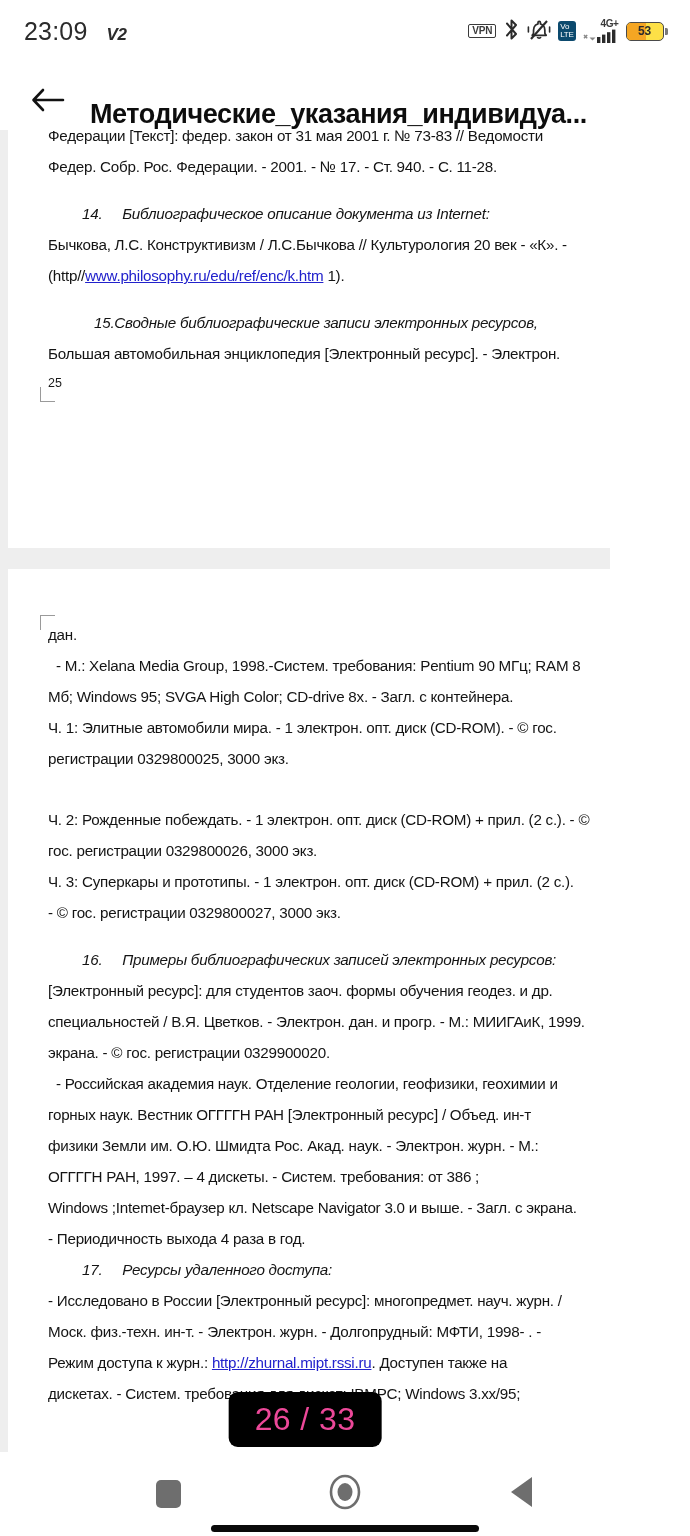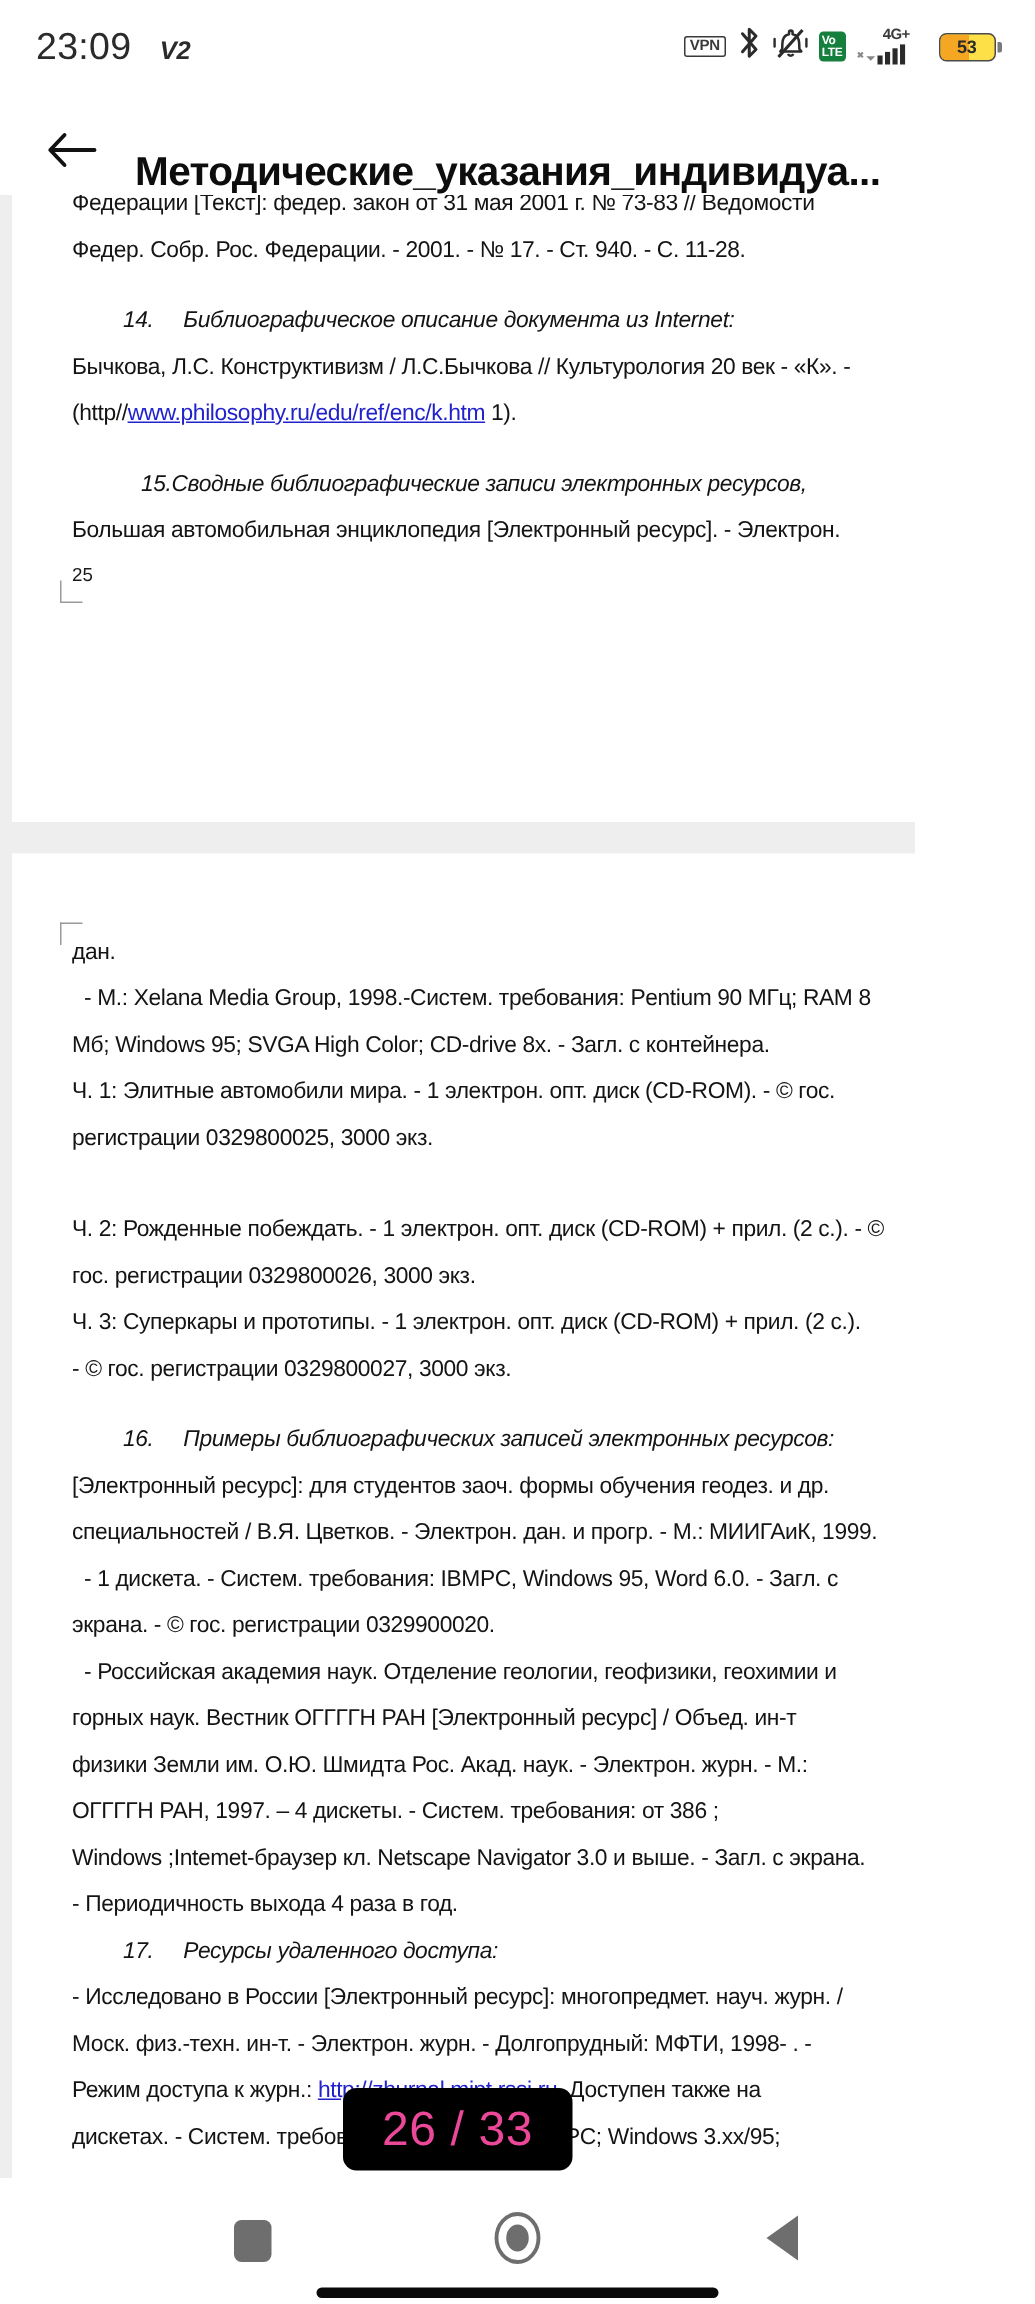--- a/index.html
+++ b/index.html
@@ -59,45 +59,44 @@
     border: 1.6px solid #3a3a3a;
     border-radius: 2px;
     padding: 1px 3px;
     font-size: 10px;
     font-weight: bold;
     line-height: 1;
     color: #3a3a3a;
     letter-spacing: -0.2px;
   }
   .volte-box {
-    background: #15803d;
+    background: #0c4a6e;
     border-radius: 3px;
     color: #fff;
     font-size: 8px;
-    font-weight: bold;
+    font-weight: normal;
     line-height: 8px;
     padding: 2px 2px;
     text-align: left;
     letter-spacing: -0.3px;
   }
   .net-wrap { display: flex; flex-direction: column; align-items: flex-end; }
   .net-label {
     font-size: 10px; font-weight: bold; color: #3a3a3a;
     line-height: 10px; letter-spacing: -0.4px;
     margin-bottom: -1px;
   }
   .bat-wrap { display: flex; align-items: center; }
   .bat-body {
     position: relative;
     width: 38px; height: 19px;
     border: 1.6px solid #4a4a4a;
     border-radius: 5px;
     overflow: hidden;
     background: #fde047;
-    margin-left: 12px;
   }
   .bat-fill {
     position: absolute; top: 0; left: 0; bottom: 0;
     width: 54%;
     background: #f5a623;
   }
   .bat-pct {
     position: absolute;
     top: 0; left: 0; right: 0; bottom: 0;
     display: flex; align-items: center; justify-content: center;
@@ -344,21 +343,20 @@
         <p>регистрации 0329800025, 3000 экз.</p>
         <div class="spacer-md"></div>
         <p>Ч. 2: Рожденные побеждать. - 1 электрон. опт. диск (CD-ROM) + прил. (2 с.). - ©</p>
         <p>гос. регистрации 0329800026, 3000 экз.</p>
         <p>Ч. 3: Суперкары и прототипы. - 1 электрон. опт. диск (CD-ROM) + прил. (2 с.).</p>
         <p>- © гос. регистрации 0329800027, 3000 экз.</p>
         <div class="spacer-sm"></div>
         <p class="ind-2"><span class="it">16.</span><span class="it">&nbsp;&nbsp;&nbsp;&nbsp;&nbsp;<span>Примеры библиографических записей электронных ресурсов:</span></span></p>
         <p>[Электронный ресурс]: для студентов заоч. формы обучения геодез. и др.</p>
         <p>специальностей / В.Я. Цветков. - Электрон. дан. и прогр. - М.: МИИГАиК, 1999.</p>
-        <p class="hang" style="padding-left:30px;">-    1 дискета. - Систем. требования: IBMPC, Windows 95, Word 6.0. - Загл. с</p>
         <p>экрана. - © гос. регистрации 0329900020.</p>
         <p class="hang" style="padding-left:30px;">-    Российская академия наук. Отделение геологии, геофизики, геохимии и</p>
         <p>горных наук. Вестник ОГГГГН РАН [Электронный ресурс] / Объед. ин-т</p>
         <p>физики Земли им. О.Ю. Шмидта Рос. Акад. наук. - Электрон. журн. - М.:</p>
         <p>ОГГГГН РАН, 1997. – 4 дискеты. - Систем. требования: от 386 ;</p>
         <p>Windows ;Intemet-браузер кл. Netscape Navigator 3.0 и выше. - Загл. с экрана.</p>
         <p>- Периодичность выхода 4 раза в год.</p>
         <p class="ind-2"><span class="it">17.</span><span class="it">&nbsp;&nbsp;&nbsp;&nbsp;&nbsp;<span>Ресурсы удаленного доступа:</span></span></p>
         <p>- Исследовано в России [Электронный ресурс]: многопредмет. науч. журн. /</p>
         <p>Моск. физ.-техн. ин-т. - Электрон. журн. - Долгопрудный: МФТИ, 1998- . -</p>

